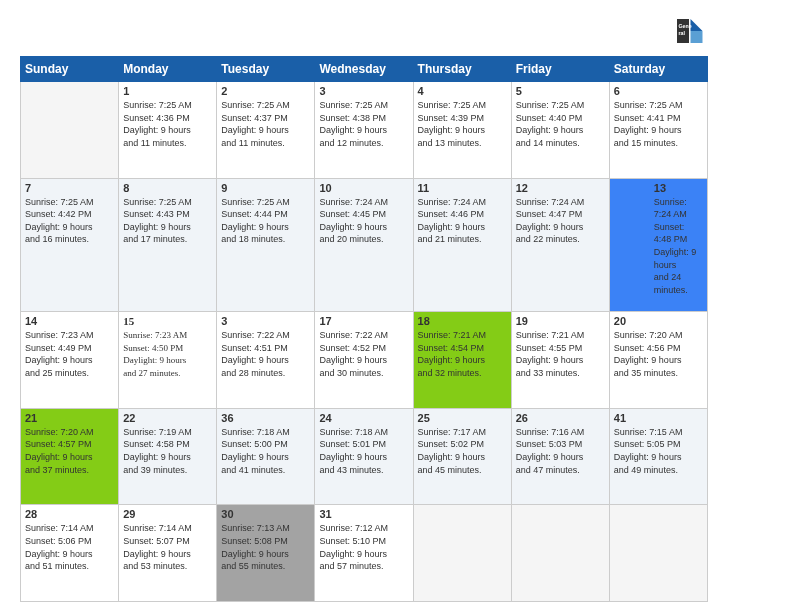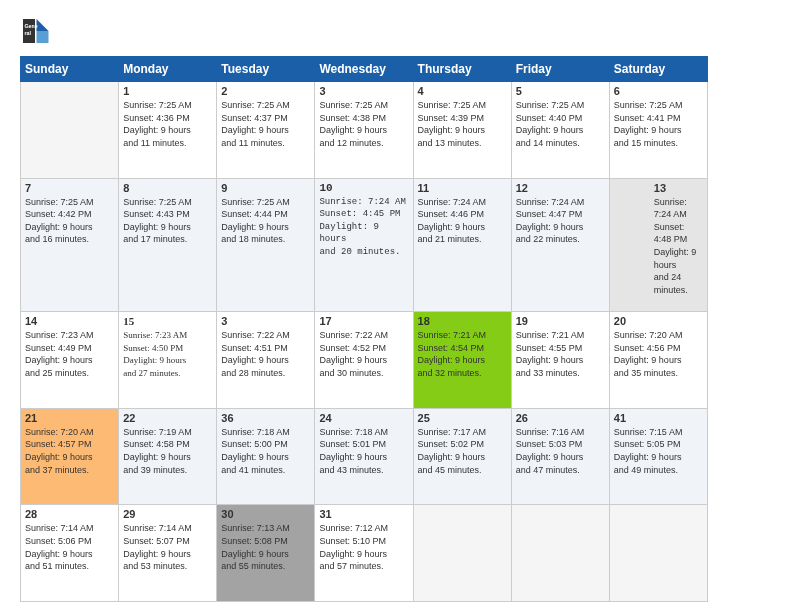--- a/index.html
+++ b/index.html
@@ -9,20 +9,21 @@
       font-family: Arial, sans-serif;
       background: #fff;
       overflow: hidden;
     }
     .page {
       width: 728px;
       height: 612px;
       padding: 16px 20px 10px 20px;
       display: flex;
       flex-direction: column;
+      align-items: flex-end;
     }
     .header {
       display: flex;
       align-items: flex-start;
       justify-content: space-between;
       margin-bottom: 10px;
     }
     .logo {
       display: flex;
       align-items: center;
@@ -188,42 +189,42 @@
 Daylight: 9 hours
 and 17 minutes.</div>
           </td>
           <td style="background: rgb(240, 244, 248);">
             <span class="day-number">9</span>
             <div class="day-info" style="white-space: pre-line;">Sunrise: 7:25 AM
 Sunset: 4:44 PM
 Daylight: 9 hours
 and 18 minutes.</div>
           </td>
-          <td style="background: rgb(240, 244, 248); font-family: Liberation Mono, monospace;">
+          <td style="background: rgb(240, 244, 248);">
             <span class="day-number">10</span>
             <div class="day-info" style="white-space: pre-line;">Sunrise: 7:24 AM
 Sunset: 4:45 PM
 Daylight: 9 hours
 and 20 minutes.</div>
           </td>
           <td style="background: rgb(240, 244, 248);">
             <span class="day-number">11</span>
             <div class="day-info" style="white-space: pre-line;">Sunrise: 7:24 AM
 Sunset: 4:46 PM
 Daylight: 9 hours
 and 21 minutes.</div>
           </td>
           <td style="background: rgb(240, 244, 248);">
             <span class="day-number">12</span>
             <div class="day-info" style="white-space: pre-line;">Sunrise: 7:24 AM
 Sunset: 4:47 PM
 Daylight: 9 hours
 and 22 minutes.</div>
           </td>
-          <td style="background: #e5e5e5; padding-left: 44px;">
+          <td style="background: #3b82f6; padding-left: 44px;">
             <span class="day-number">13</span>
             <div class="day-info" style="white-space: pre-line;">Sunrise: 7:24 AM
 Sunset: 4:48 PM
 Daylight: 9 hours
 and 24 minutes.</div>
           </td>
         </tr>
         <tr>
           <td style="background: rgb(255, 255, 255); margin-top: 10px;">
             <span class="day-number">14</span>
@@ -269,21 +270,21 @@
           </td>
           <td style="background: rgb(255, 255, 255);">
             <span class="day-number">20</span>
             <div class="day-info" style="white-space: pre-line;">Sunrise: 7:20 AM
 Sunset: 4:56 PM
 Daylight: 9 hours
 and 35 minutes.</div>
           </td>
         </tr>
         <tr>
-          <td style="background: #fdba74;">
+          <td style="background: #84cc16;">
             <span class="day-number">21</span>
             <div class="day-info" style="white-space: pre-line;">Sunrise: 7:20 AM
 Sunset: 4:57 PM
 Daylight: 9 hours
 and 37 minutes.</div>
           </td>
           <td style="background: rgb(240, 244, 248);">
             <span class="day-number">22</span>
             <div class="day-info" style="white-space: pre-line;">Sunrise: 7:19 AM
 Sunset: 4:58 PM

